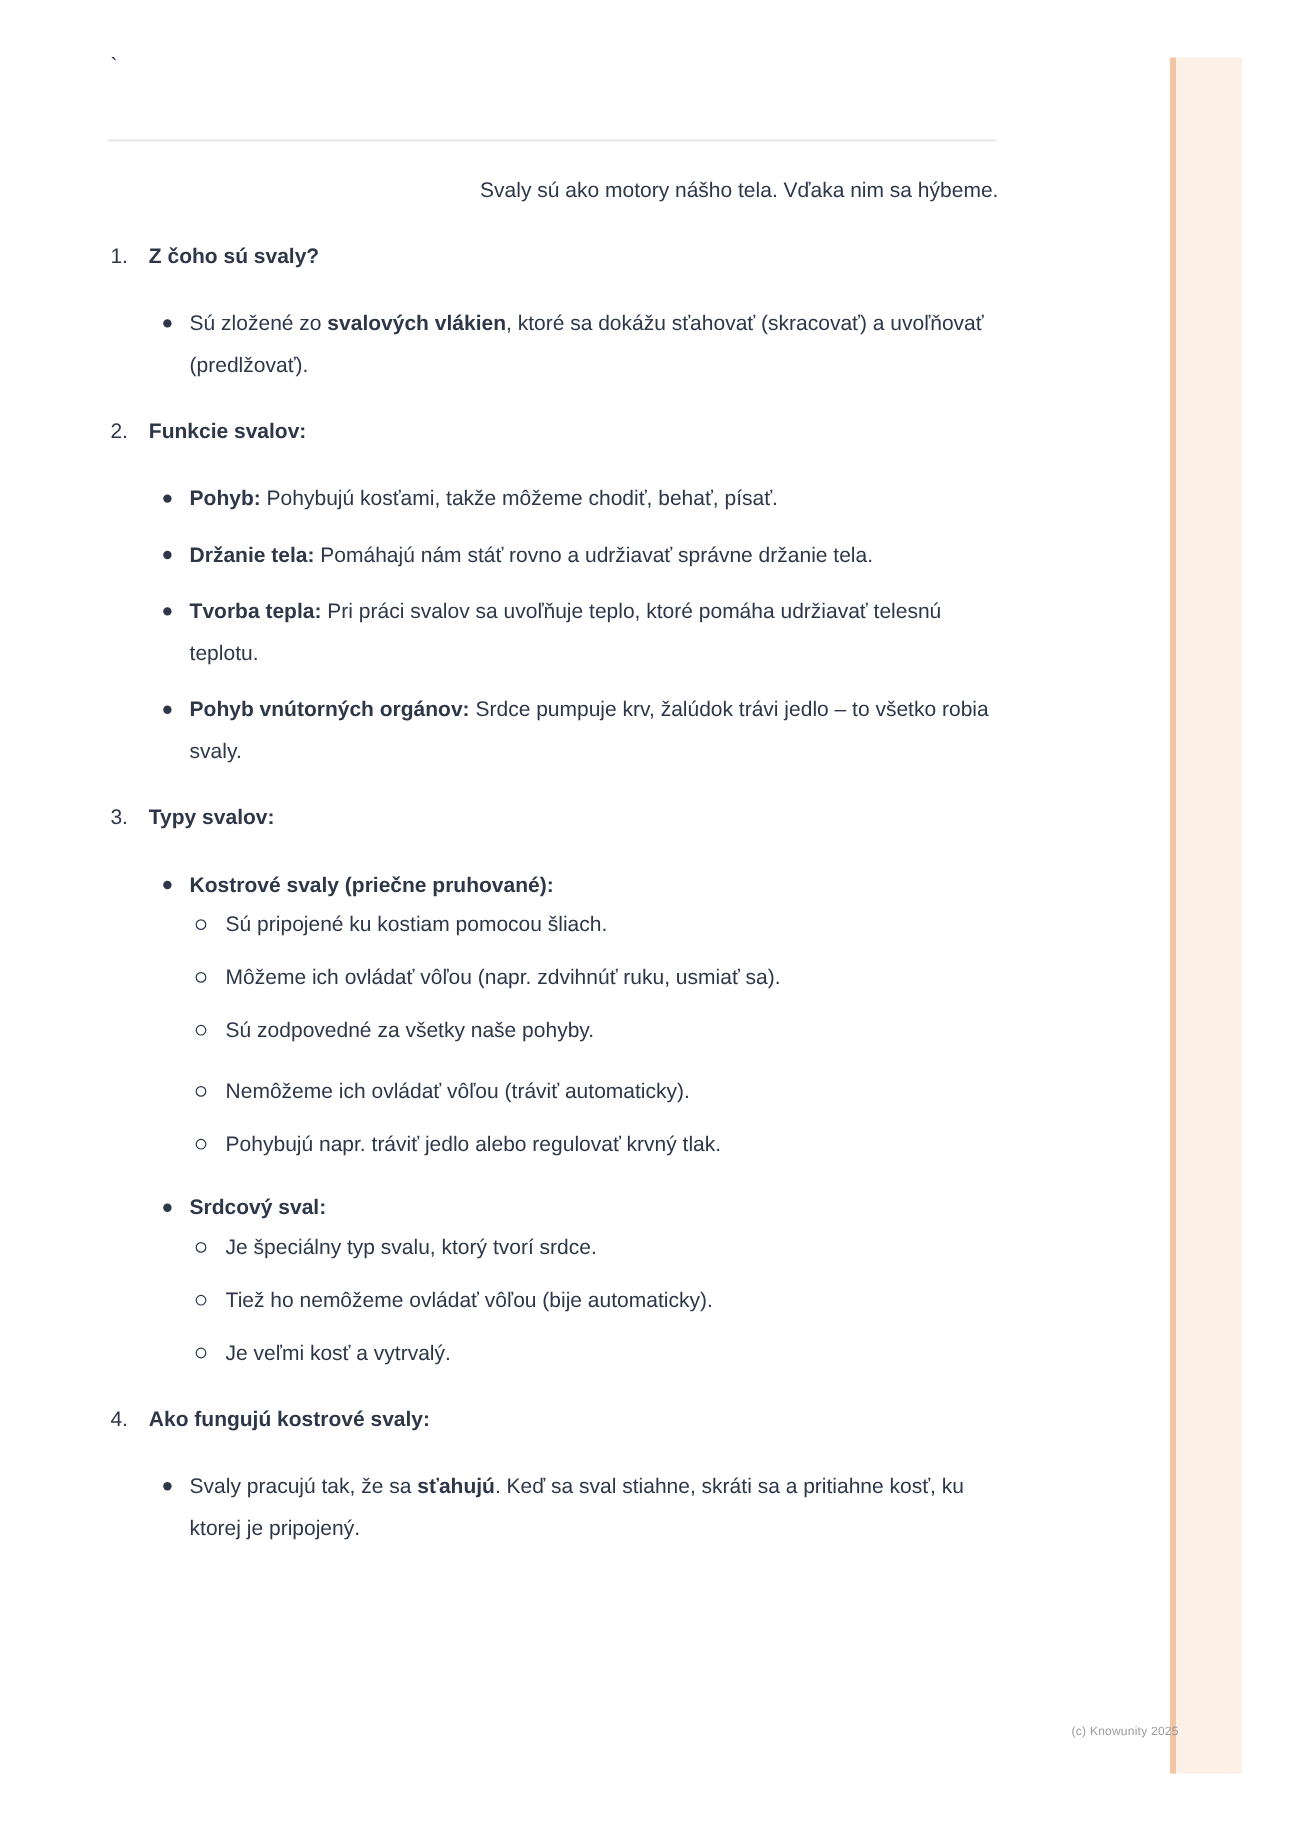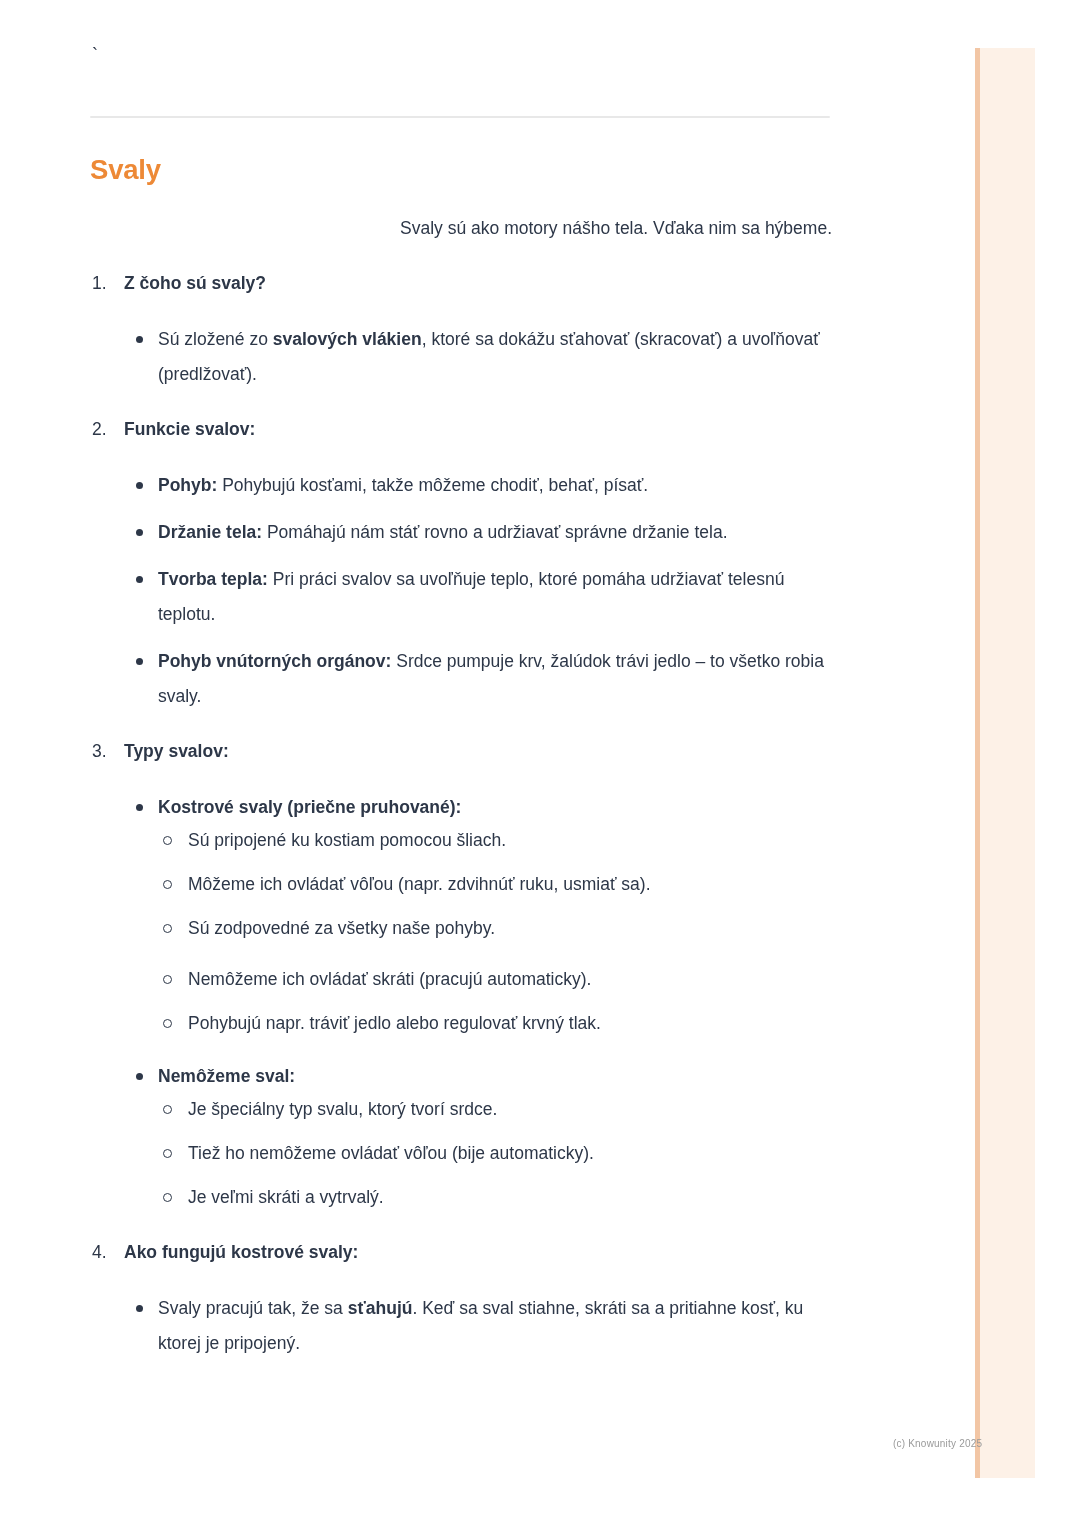--- a/index.html
+++ b/index.html
@@ -88,21 +88,20 @@
 </head>
 <body>
 
 <span class="grave">`</span>
 <div class="divider"></div>
 <div class="stripe"></div>
 <div class="footer-credit">(c) Knowunity 2025</div>
 
 <div class="doc">
 
-  <h1 class="doc-title">Svaly</h1>
 
   <p class="intro">Svaly sú ako motory nášho tela. Vďaka nim sa hýbeme.</p>
 
   <div class="section">
     <div class="section-head">
       <span class="num">1.</span>
       <strong>Z čoho sú svaly?</strong>
     </div>
     <div class="bullet">
       <div class="bullet-line"><span>Sú zložené zo </span><strong>svalových vlákien</strong><span>, ktoré sa dokážu sťahovať (skracovať) a uvoľňovať (predlžovať).</span></div>
@@ -138,31 +137,31 @@
       <div class="bullet-line"><strong>Kostrové svaly (priečne pruhované):</strong></div>
       <div class="sub-list">
         <div class="sub">Sú pripojené ku kostiam pomocou šliach.</div>
         <div class="sub">Môžeme ich ovládať vôľou (napr. zdvihnúť ruku, usmiať sa).</div>
         <div class="sub">Sú zodpovedné za všetky naše pohyby.</div>
       </div>
     </div>
 
     <div class="bullet with-subs">
       <div class="sub-list">
-        <div class="sub">Nemôžeme ich ovládať skráti (pracujú automaticky).</div>
+        <div class="sub">Nemôžeme ich ovládať vôľou (tráviť automaticky).</div>
         <div class="sub">Pohybujú napr. tráviť jedlo alebo regulovať krvný tlak.</div>
       </div>
     </div>
 
     <div class="bullet with-subs">
-      <div class="bullet-line"><strong>Nemôžeme sval:</strong></div>
+      <div class="bullet-line"><strong>Srdcový sval:</strong></div>
       <div class="sub-list">
         <div class="sub">Je špeciálny typ svalu, ktorý tvorí srdce.</div>
         <div class="sub">Tiež ho nemôžeme ovládať vôľou (bije automaticky).</div>
-        <div class="sub">Je veľmi skráti a vytrvalý.</div>
+        <div class="sub">Je veľmi kosť a vytrvalý.</div>
       </div>
     </div>
   </div>
 
   <div class="section">
     <div class="section-head">
       <span class="num">4.</span>
       <strong>Ako fungujú kostrové svaly:</strong>
     </div>
     <div class="bullet">

